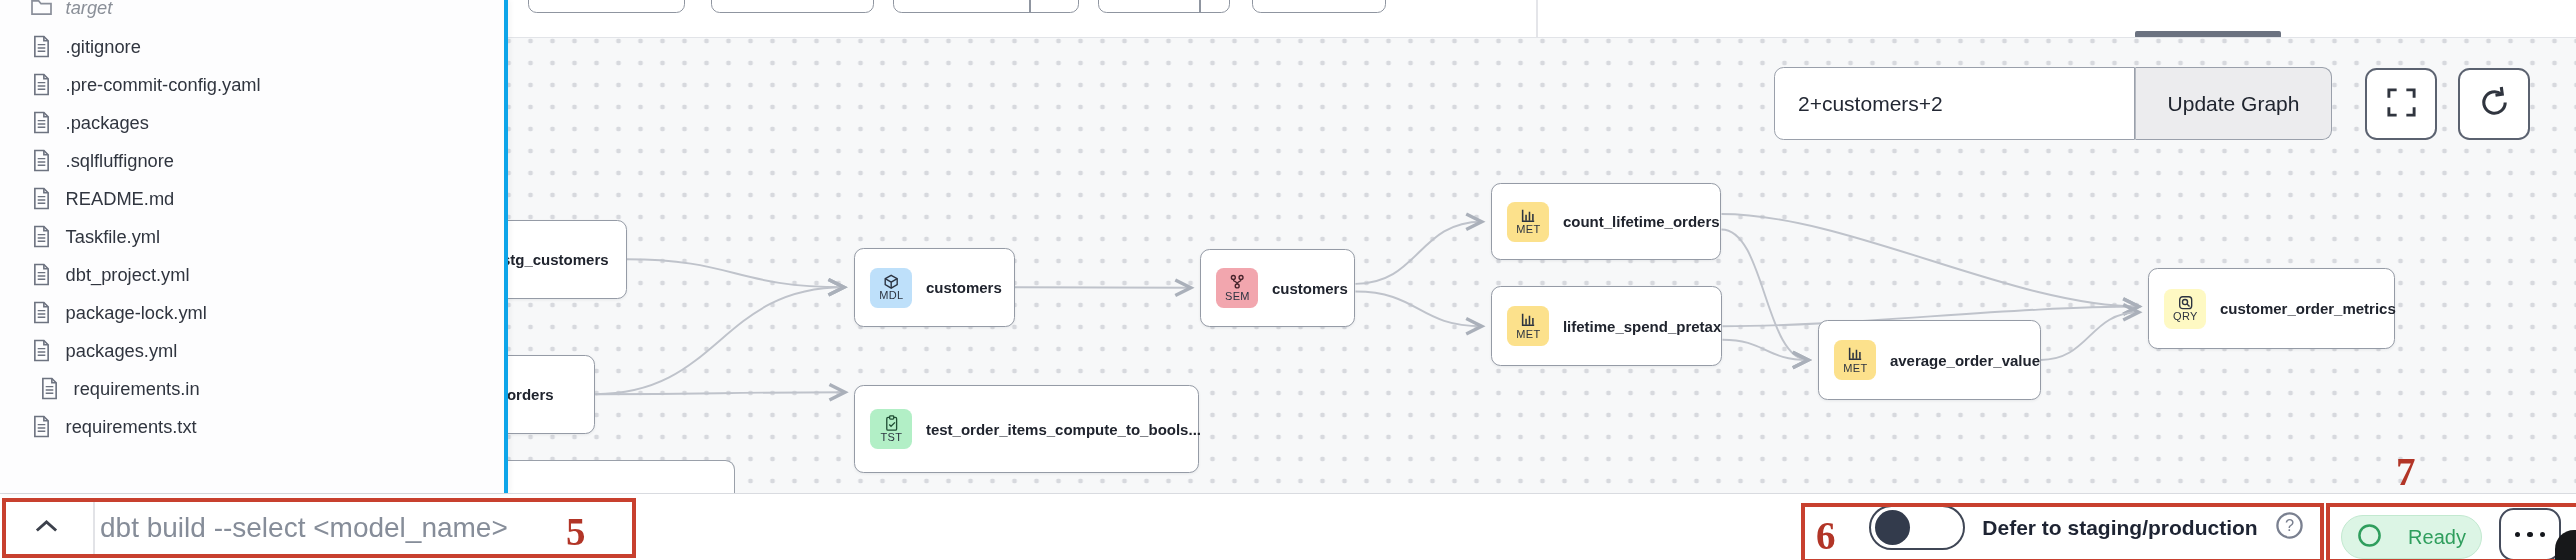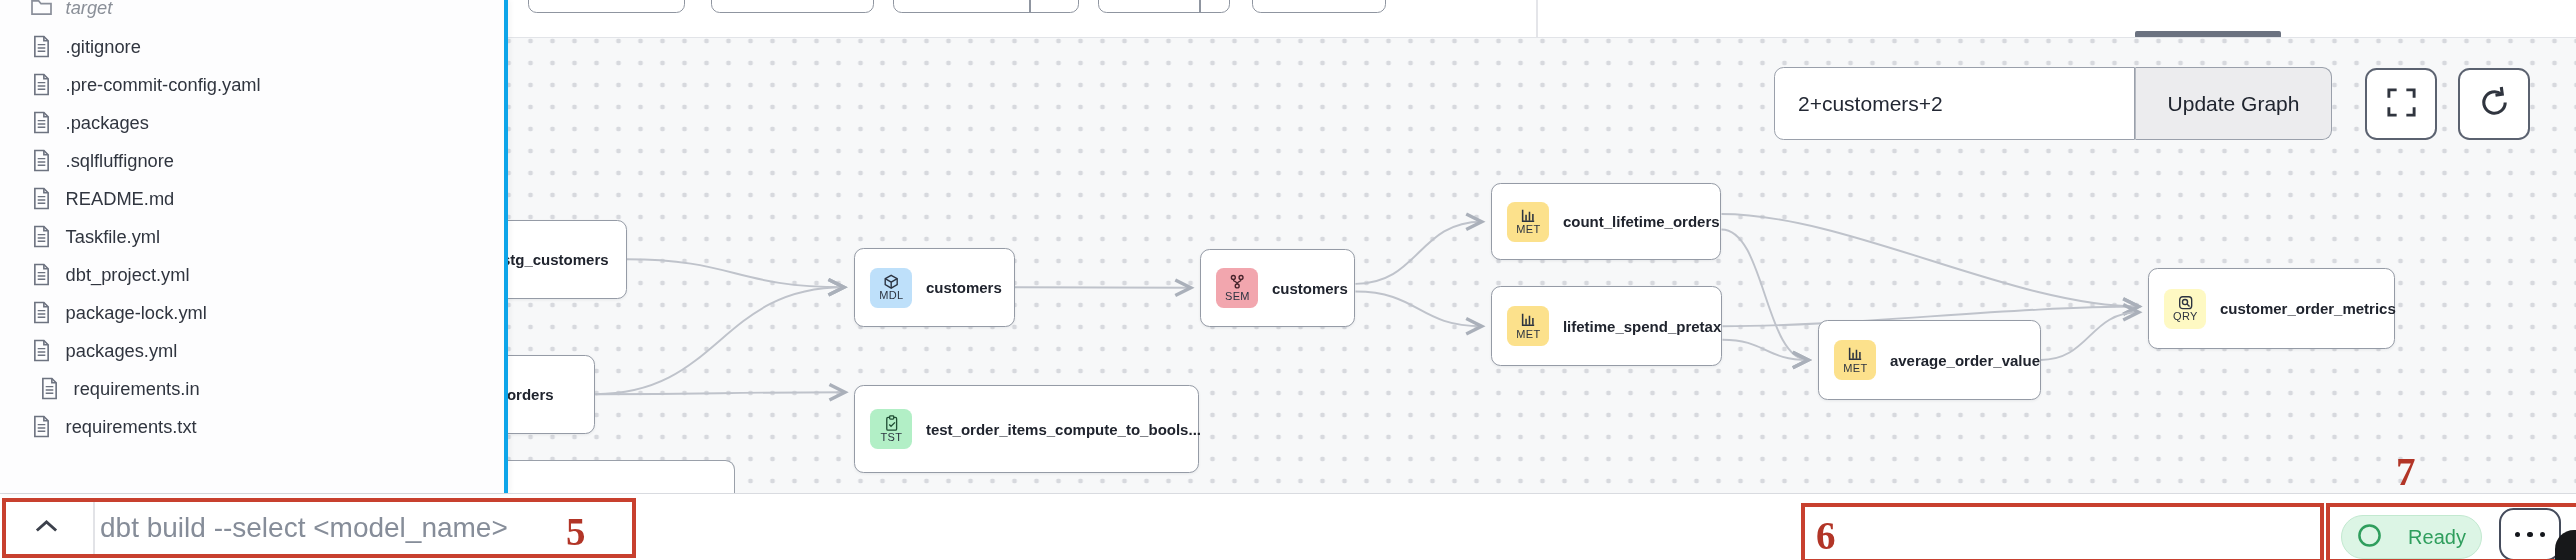--- a/index.html
+++ b/index.html
@@ -371,20 +371,32 @@
   <div class="chevron-up">
     <span>
       <svg width="25" height="15.4" viewBox="0 0 26 16" fill="none" stroke="#3c414c" stroke-width="3">
         <path d="M3 13 L13 4 L23 13"></path>
       </svg>
     </span>
   </div>
   <div class="bb-divider"></div>
   <div class="cmd-placeholder">dbt build --select &lt;model_name&gt;</div>
 
+  <div class="defer-group">
+    <div class="toggle">
+      <div class="knob"></div>
+    </div>
+    <span class="defer-label">Defer to staging/production</span>
+    <span>
+      <svg width="29" height="29" viewBox="0 0 30 30">
+        <circle cx="15" cy="15" r="12.5" fill="none" stroke="#7a8090" stroke-width="2.4"></circle>
+        <text x="15" y="21" text-anchor="middle" font-size="17" fill="#7a8090" font-family="Liberation Sans, sans-serif">?</text>
+      </svg>
+    </span>
+  </div>
 </div>
 
 <div class="ready-pill">
   <span>
     <svg width="25" height="25" viewBox="0 0 26 26">
       <circle cx="13" cy="13" r="10.5" fill="none" stroke="#2f9e5d" stroke-width="2.6"></circle>
     </svg>
   </span>
   <span class="txt">Ready</span>
 </div>

